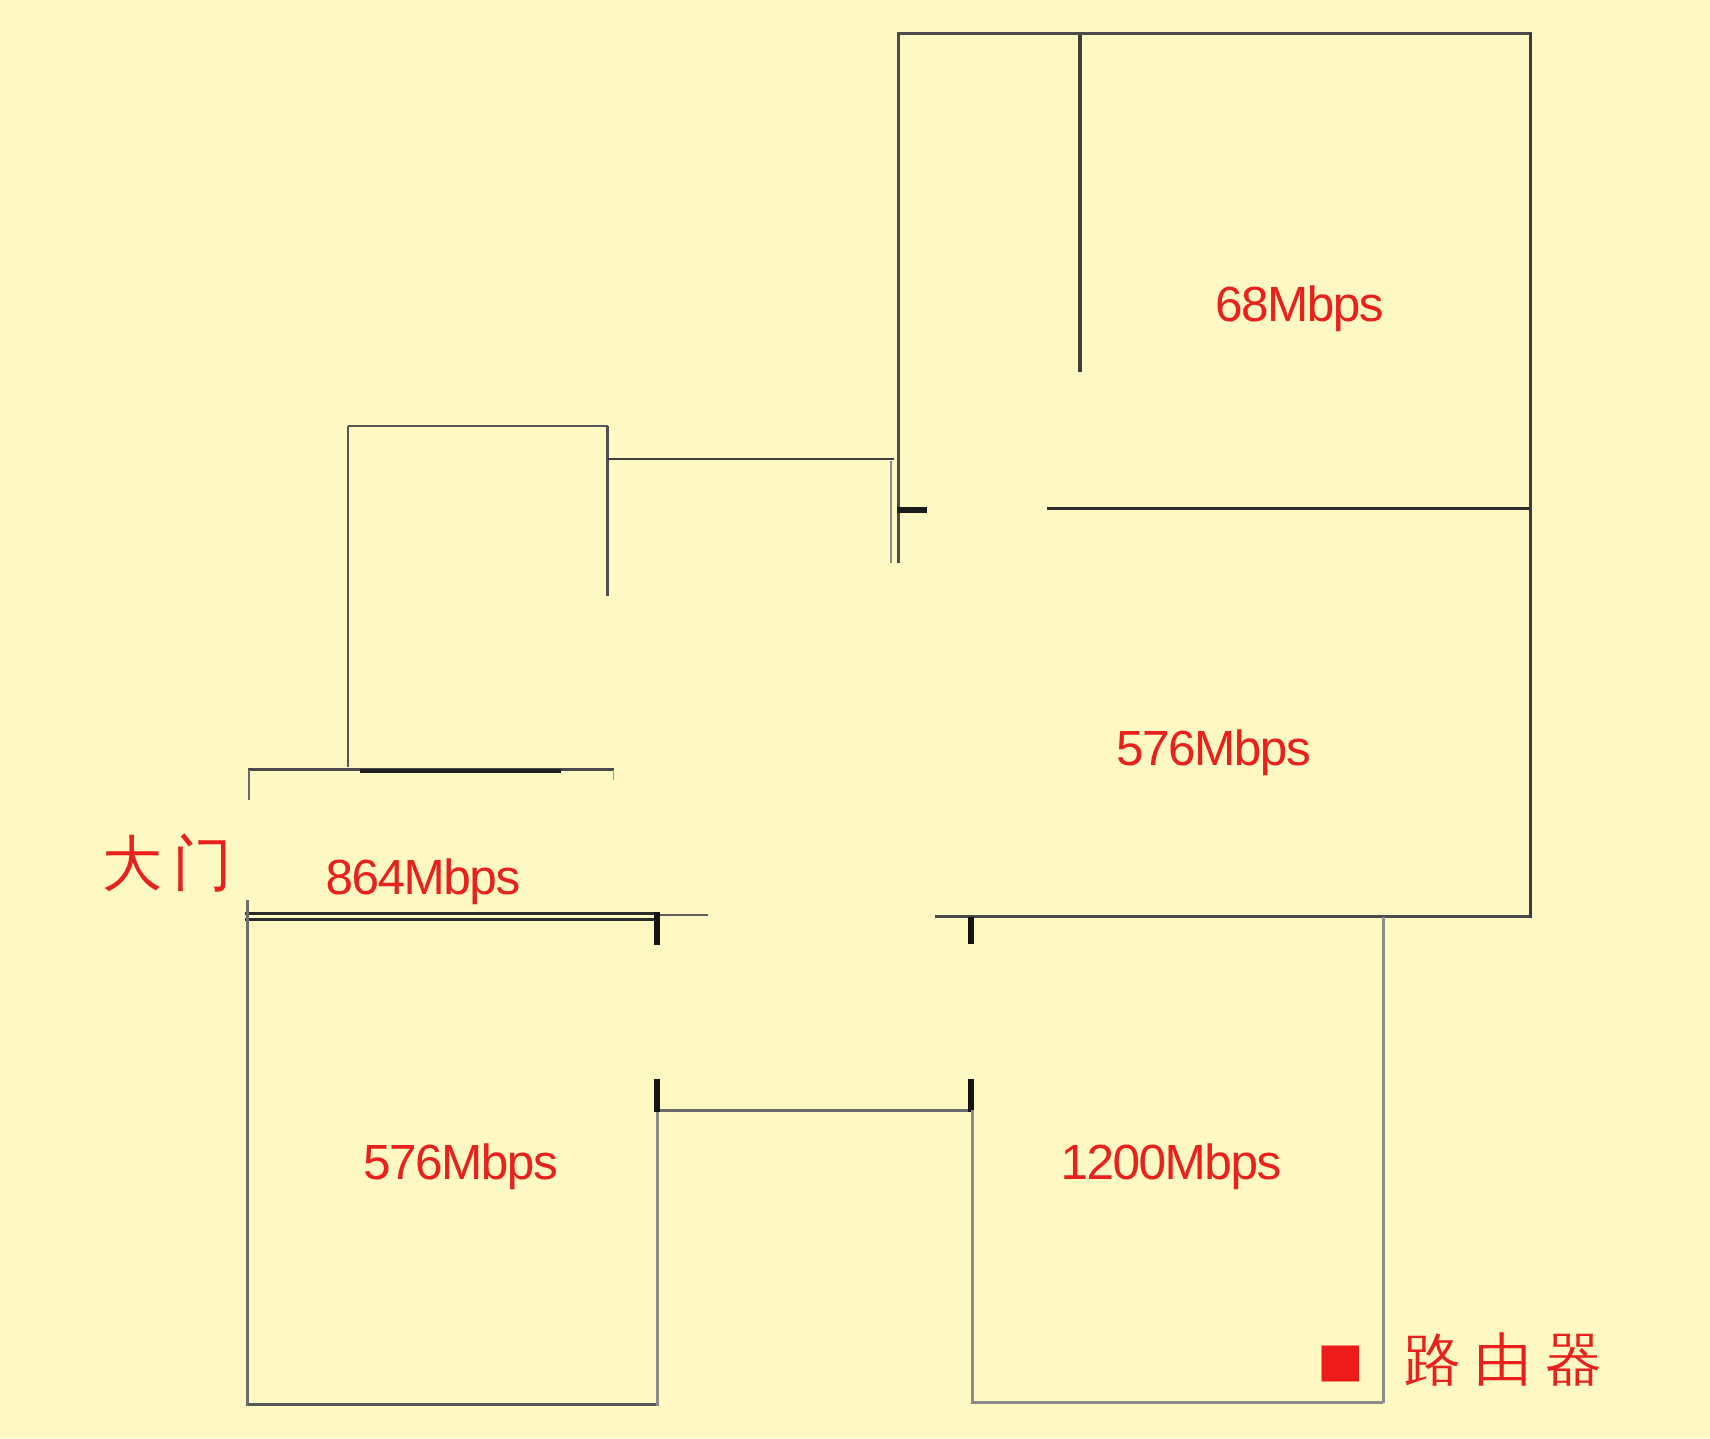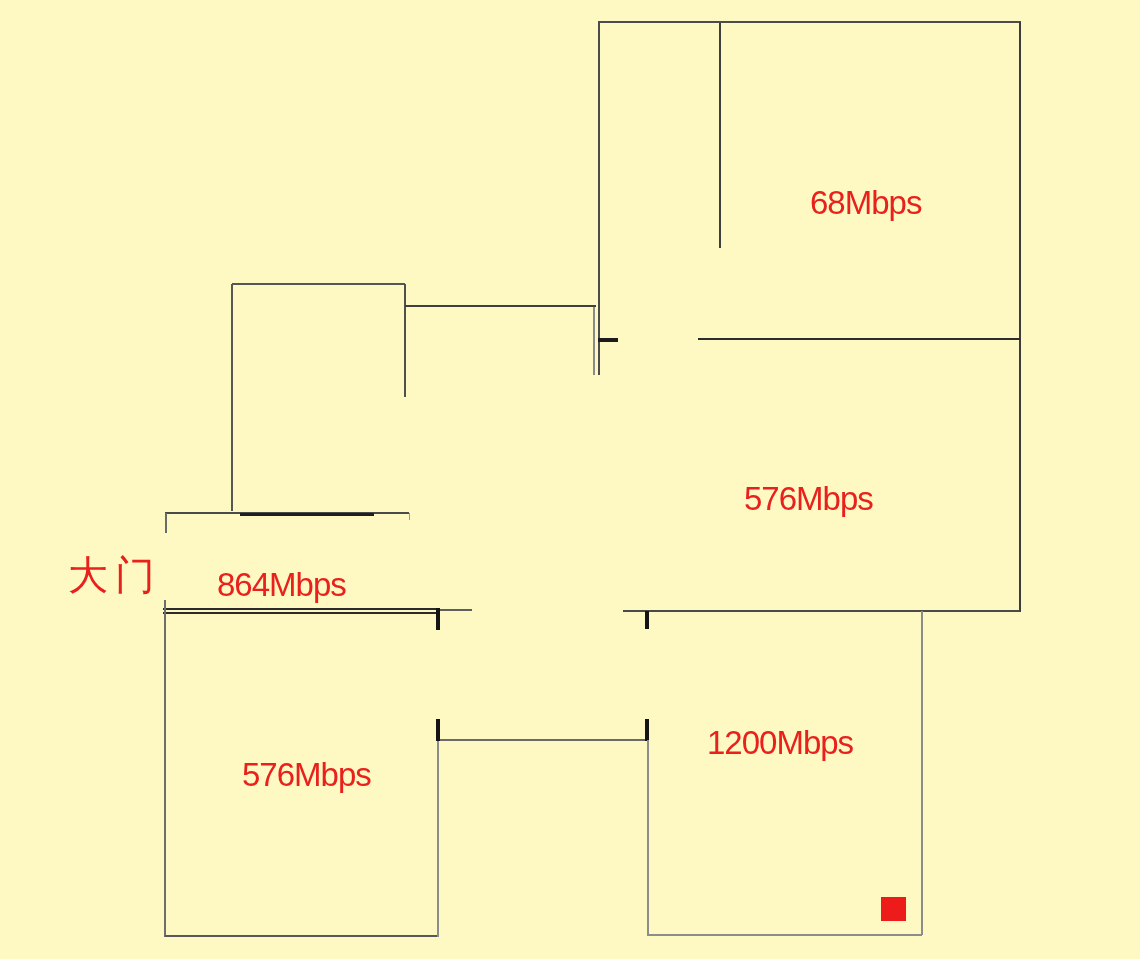--- a/index.html
+++ b/index.html
@@ -57,21 +57,21 @@
     left: 881px;
     top: 897px;
     width: 25px;
     height: 24px;
     background: var(--router-red, #ee1b1b);
   }
   .label-68    { left: 810px; top: 186px; }
   .label-576m  { left: 744px; top: 482px; }
   .label-864   { left: 217px; top: 545px; margin-top: 23px; }
   .label-576b  { left: 242px; top: 758px; }
-  .label-1200  { left: 707px; top: 726px; }
+  .label-1200  { left: 707px; top: 758px; }
 </style>
 </head>
 <body>
 
 <div class="canvas">
 
   <svg class="walls-svg" viewBox="0 0 1140 959" xmlns="http://www.w3.org/2000/svg">
     <g>
 
       <line x1="598" y1="22" x2="1021" y2="22" stroke="#4c4c4c" stroke-width="2"></line>
@@ -114,14 +114,15 @@
 
   <div class="speed-label label-68">68Mbps</div>
   <div class="speed-label label-576m">576Mbps</div>
   <div class="speed-label label-864">864Mbps</div>
   <div class="speed-label label-576b">576Mbps</div>
   <div class="speed-label label-1200">1200Mbps</div>
 
   <div class="cjk-label door-label">大门</div>
 
   <div class="router-marker"></div>
+  <div class="cjk-label router-label">路由器</div>
 
 </div>
 
 </body></html>

